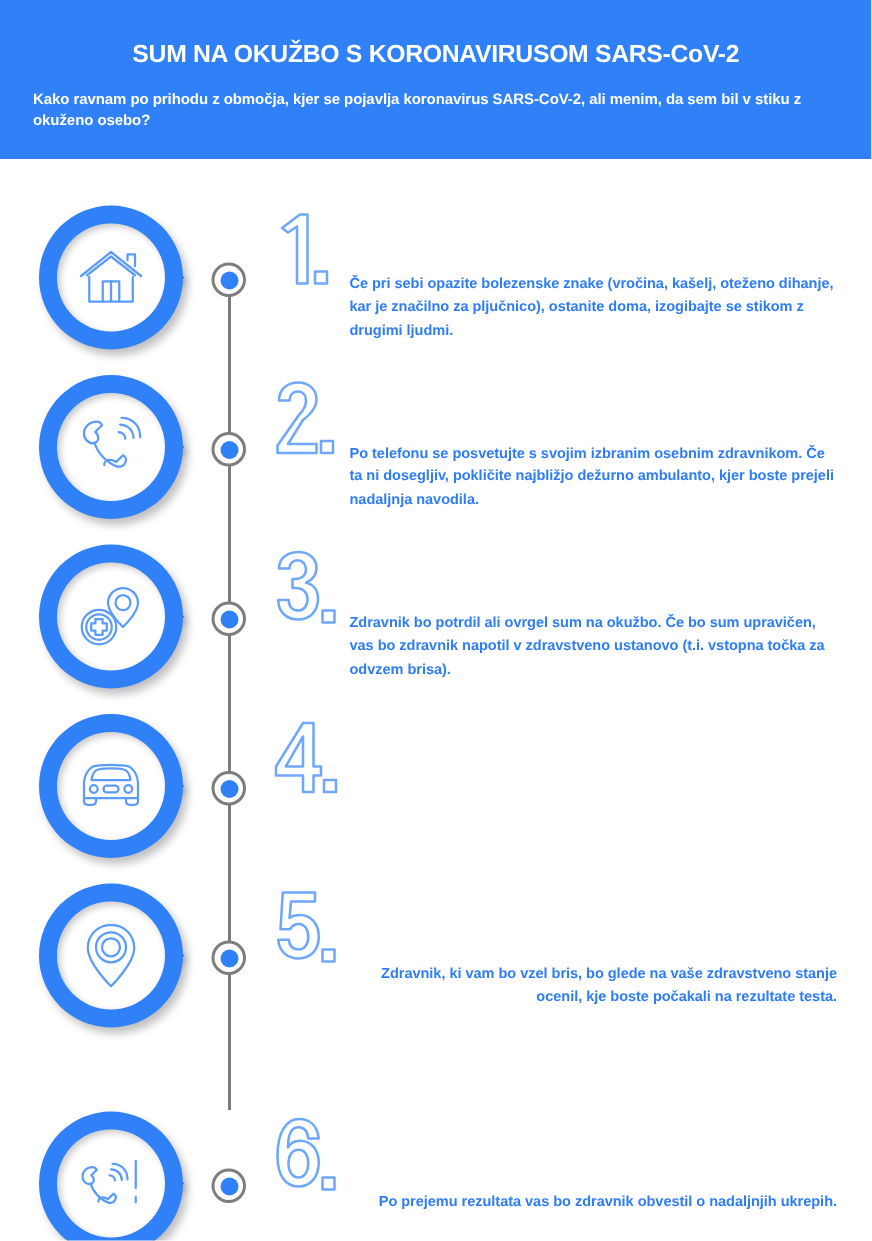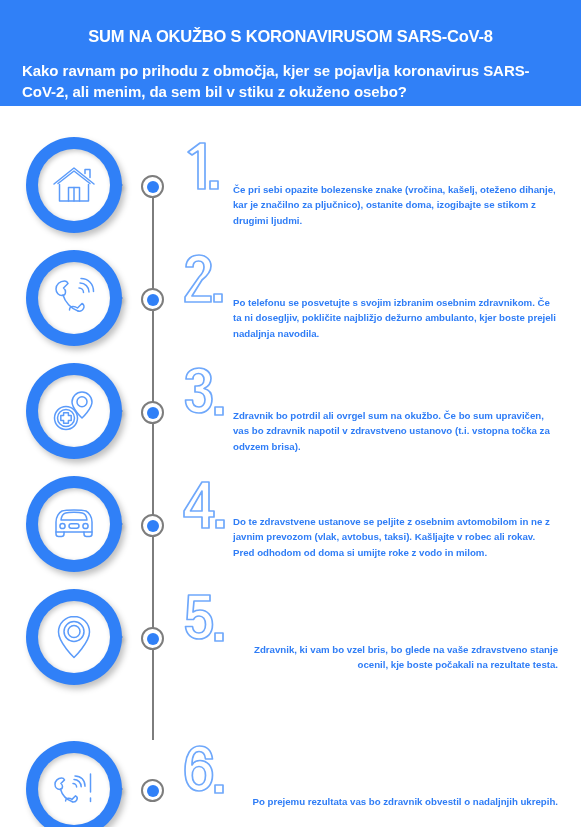--- a/index.html
+++ b/index.html
@@ -40,21 +40,21 @@
     font-weight: bold;
     letter-spacing: -0.2px;
     font-family: "Liberation Sans", sans-serif;
   }
 
   #header-subtitle {
     position: absolute;
     left: 22px; top: 60px;
     width: 538px;
     color: #ffffff;
-    font-size: 15px;
+    font-size: 10px;
     font-weight: bold;
     line-height: 1.42;
     letter-spacing: -0.05px;
   }
 
   
   #spine {
     position: absolute;
     left: 152px;
     top: 180px;
@@ -160,21 +160,21 @@
   }
   .step-text.tall { top: 9px; }
   .step-text.short { top: 24px; text-align: right; }
 </style>
 </head>
 <body>
 
 <div id="page">
 
   <div id="header">
-    <div id="header-title">SUM NA OKUŽBO S KORONAVIRUSOM SARS-CoV-8</div>
+    <div id="header-title">SUM NA OKUŽBO S KORONAVIRUSOM SARS-CoV-2</div>
     <div id="header-subtitle">Kako ravnam po prihodu z območja, kjer se pojavlja koronavirus SARS-CoV-2, ali menim, da sem bil v stiku z okuženo osebo?</div>
   </div>
 
   <div id="spine"></div>
 
   <div class="step" style="top:133px">
     <div class="bubble">
       <div class="bubble-tail"></div>
       <div class="bubble-ring"></div>
       <div class="bubble-inner">
@@ -263,21 +263,20 @@
         </svg>
       </div>
     </div>
     <div class="marker"></div>
     <div class="numeral">
       <svg width="50" height="62" viewBox="0 0 50 62" fill="none" stroke="#6FA8FB" stroke-width="1.7" stroke-linejoin="round">
         <path d="M20 4 L27 4 L27 33 L32 33 L32 39 L27 39 L27 50 L20 50 L20 39 L2 39 L2 33 Z M20 13 L8.5 33 L20 33 Z"></path>
         <rect x="34" y="42" width="8" height="8"></rect>
       </svg>
     </div>
-    <div class="step-text tall">Do te zdravstvene ustanove se peljite z osebnim avtomobilom in ne z javnim prevozom (vlak, avtobus, taksi). Kašljajte v robec ali rokav. Pred odhodom od doma si umijte roke z vodo in milom.</div>
   </div>
 
   <div class="step" style="top:585px">
     <div class="bubble">
       <div class="bubble-tail"></div>
       <div class="bubble-ring"></div>
       <div class="bubble-inner">
         <svg width="38" height="46" viewBox="0 0 38 46" fill="none" stroke="#5B9BFA" stroke-width="1.5" stroke-linejoin="round" stroke-linecap="round">
           <path d="M19 2.5 C10.4 2.5 3.5 9.4 3.5 18 C3.5 28.5 19 43.5 19 43.5 C19 43.5 34.5 28.5 34.5 18 C34.5 9.4 27.6 2.5 19 2.5 Z"></path>
           <circle cx="19" cy="17.5" r="10"></circle>

